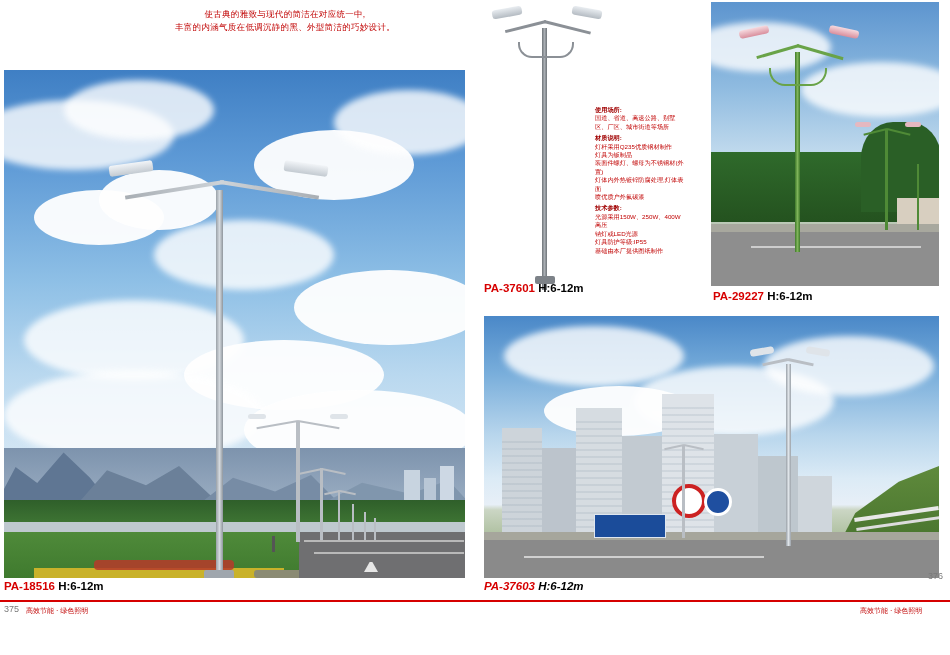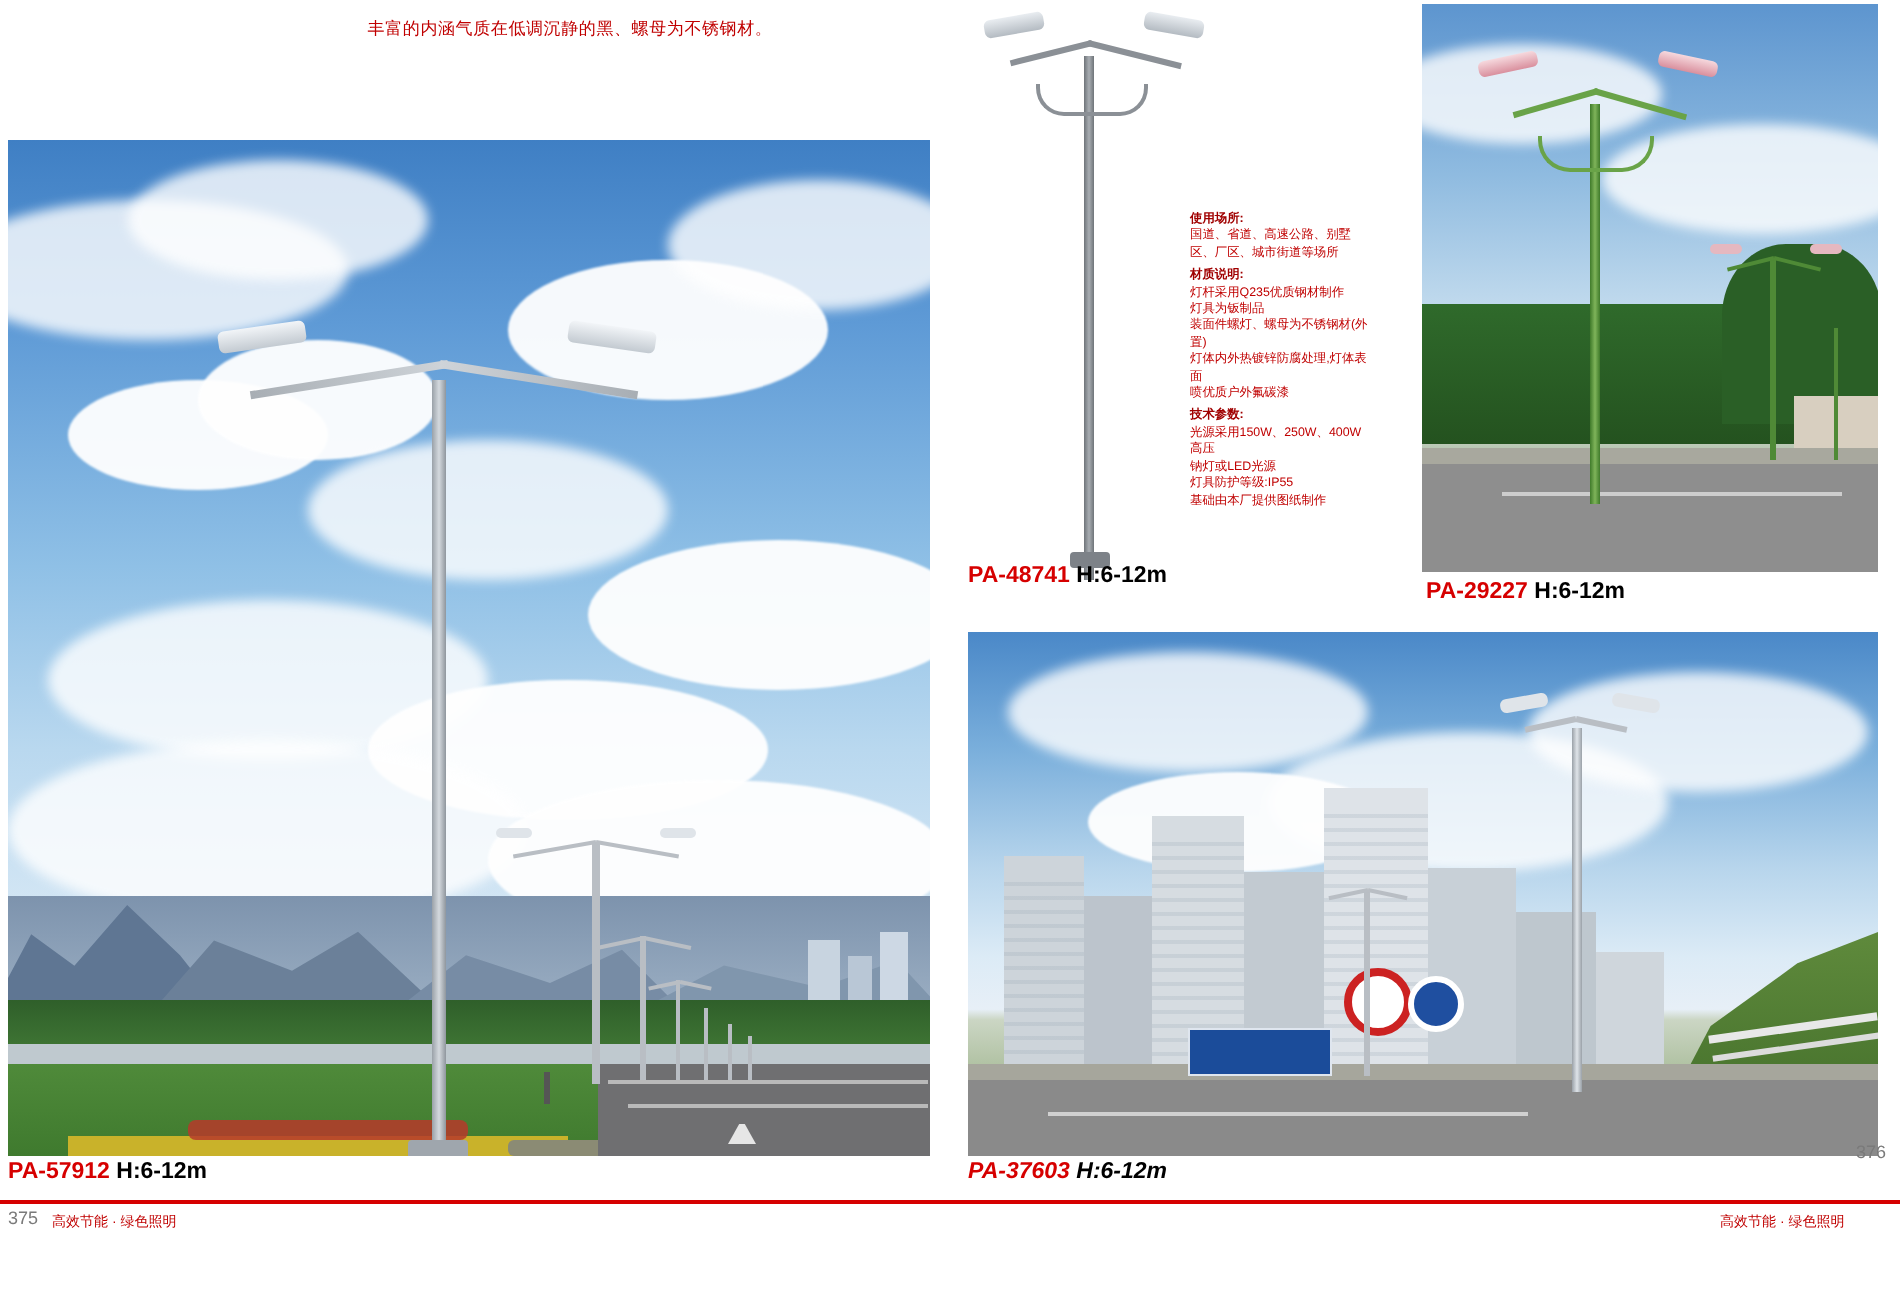--- a/index.html
+++ b/index.html
@@ -64,21 +64,22 @@
 
   
   .blk{position:absolute;}
 </style>
 </head>
 <body>
 
 <div class="page">
 
   <div class="header-text">
-    <div>丰富的内涵气质在低调沉静的黑、螺母为不锈钢材。</div>
+    <div>使古典的雅致与现代的简洁在对应统一中,</div>
+    <div>丰富的内涵气质在低调沉静的黑、外型简洁的巧妙设计。</div>
   </div>
 
   <div class="photo" id="photo-main">
     <div class="sky"></div>
 
     <div class="cloud soft" style="left:-30px;top:30px;width:200px;height:70px;"></div>
     <div class="cloud soft" style="left:60px;top:10px;width:150px;height:60px;"></div>
     <div class="cloud" style="left:30px;top:120px;width:130px;height:55px;"></div>
     <div class="cloud" style="left:95px;top:100px;width:120px;height:60px;"></div>
     <div class="cloud soft" style="left:150px;top:150px;width:180px;height:70px;"></div>
@@ -134,21 +135,21 @@
     <div class="arm" style="left:320px;top:420px;width:16px;height:2px;transform:rotate(-12deg);transform-origin:right center;"></div>
     <div class="arm" style="left:336px;top:420px;width:16px;height:2px;transform:rotate(12deg);transform-origin:left center;"></div>
 
     <div class="pole" style="left:348px;top:434px;width:2px;height:36px;"></div>
     <div class="pole" style="left:360px;top:442px;width:2px;height:28px;"></div>
     <div class="pole" style="left:370px;top:448px;width:2px;height:22px;"></div>
 
     <div class="pole" style="left:268px;top:466px;width:3px;height:16px;background:#555;"></div>
   </div>
   <div class="caption" style="left:4px;top:580px;">
-    <span>PA-57912</span>
+    <span>PA-18516</span>
     <span class="h">H:6-12m</span>
   </div>
 
   <div class="photo" id="photo-mid-top">
     <div class="blk" style="left:0;top:0;width:205px;height:290px;background:#ffffff;"></div>
 
     <div class="pole dark" style="left:62px;top:26px;width:5px;height:262px;background:linear-gradient(90deg,#6f7479,#a9aeb3,#6f7479);"></div>
     <div class="arm" style="left:24px;top:18px;width:42px;height:3px;transform:rotate(-14deg);transform-origin:right center;background:#8b9096;"></div>
     <div class="arm" style="left:64px;top:18px;width:48px;height:3px;transform:rotate(14deg);transform-origin:left center;background:#8b9096;"></div>
     <div class="lamp" style="left:12px;top:6px;width:30px;height:9px;transform:rotate(-10deg);background:linear-gradient(#e9edf1,#b4bbc2);"></div>
@@ -171,21 +172,21 @@
     <div>喷优质户外氟碳漆</div>
     <div style="height:3px"></div>
     <div><b>技术参数:</b></div>
     <div>光源采用150W、250W、400W高压</div>
     <div>钠灯或LED光源</div>
     <div>灯具防护等级:IP55</div>
     <div>基础由本厂提供图纸制作</div>
   </div>
 
   <div class="caption" style="left:484px;top:282px;">
-    <span>PA-48741</span>
+    <span>PA-37601</span>
     <span class="h">H:6-12m</span>
   </div>
 
   <div class="photo" id="photo-right-top">
     <div class="blk" style="left:0;top:0;width:228px;height:284px;background:linear-gradient(#5d95cf 0%,#8fbbe0 30%,#c4dcee 55%,#dfeaf3 70%,#cfd9cf 72%,#6f8a55 100%);"></div>
     <div class="cloud soft" style="left:-20px;top:20px;width:140px;height:50px;"></div>
     <div class="cloud soft" style="left:90px;top:60px;width:160px;height:55px;"></div>
 
     <div class="blk" style="left:0;top:150px;width:228px;height:70px;background:linear-gradient(#2f6a2b,#24521f);"></div>
     <div class="blk" style="left:150px;top:120px;width:80px;height:90px;background:#2a5f26;border-radius:40% 40% 0 0;"></div>

